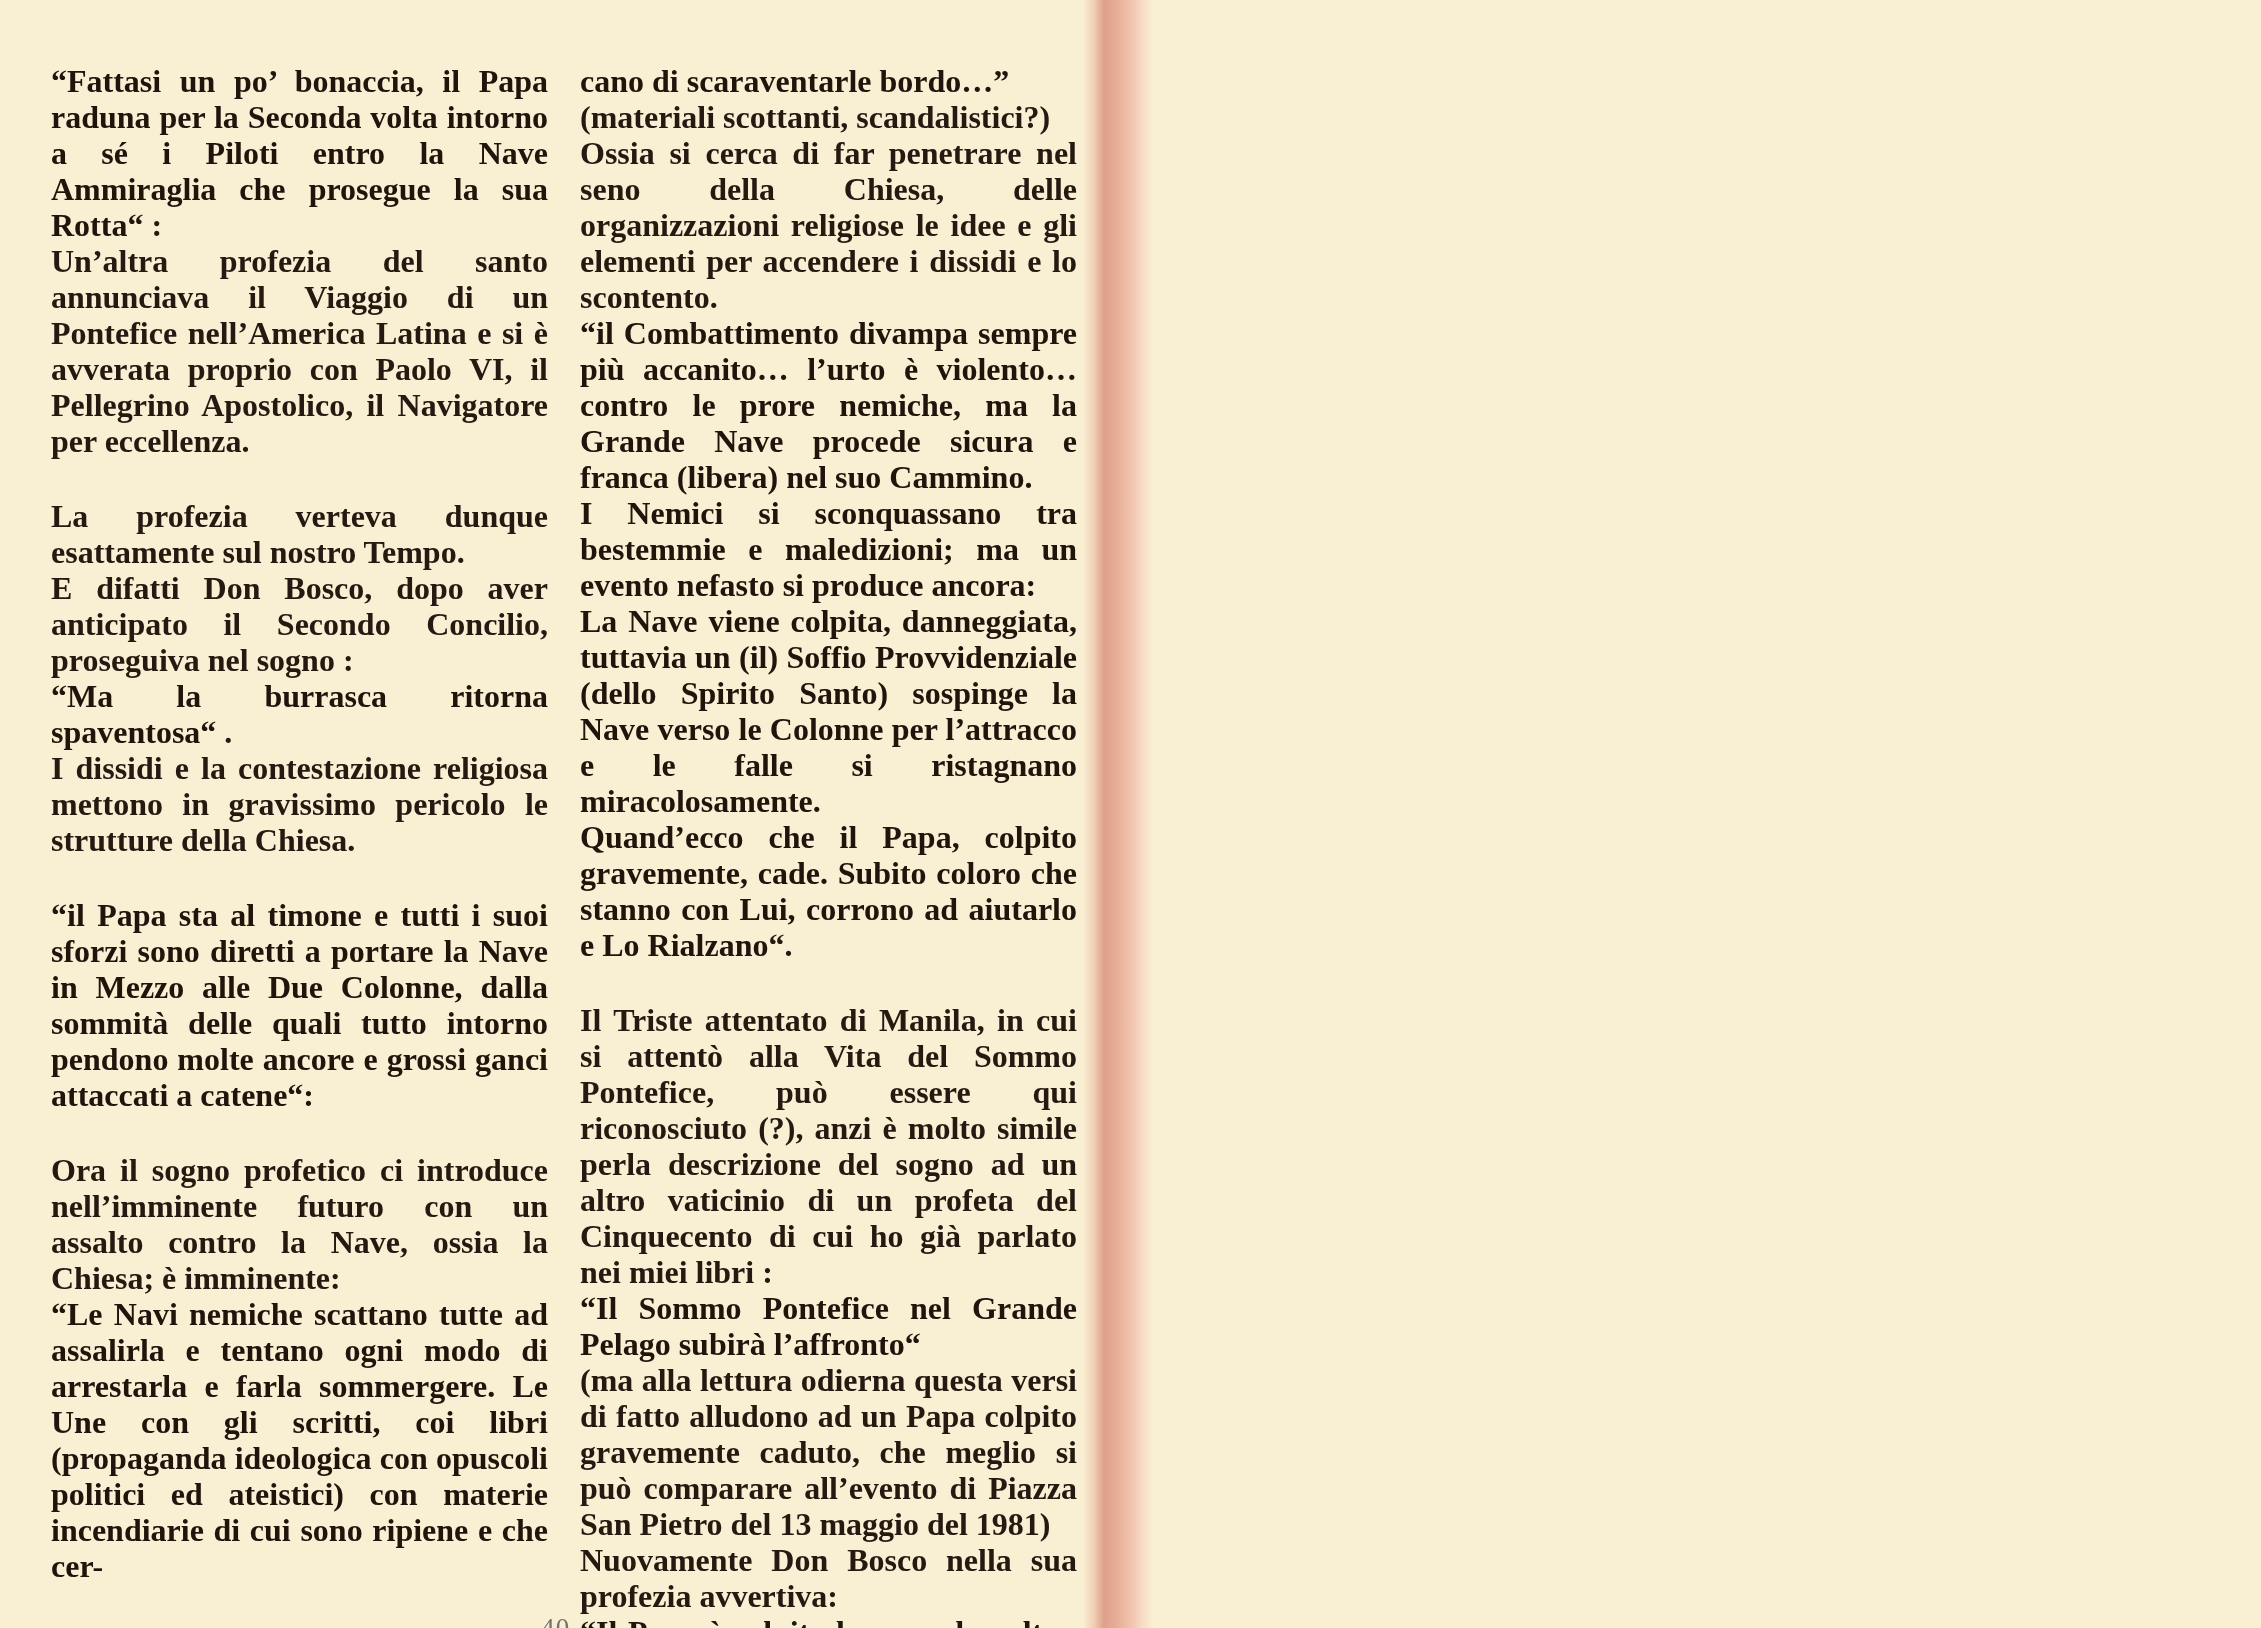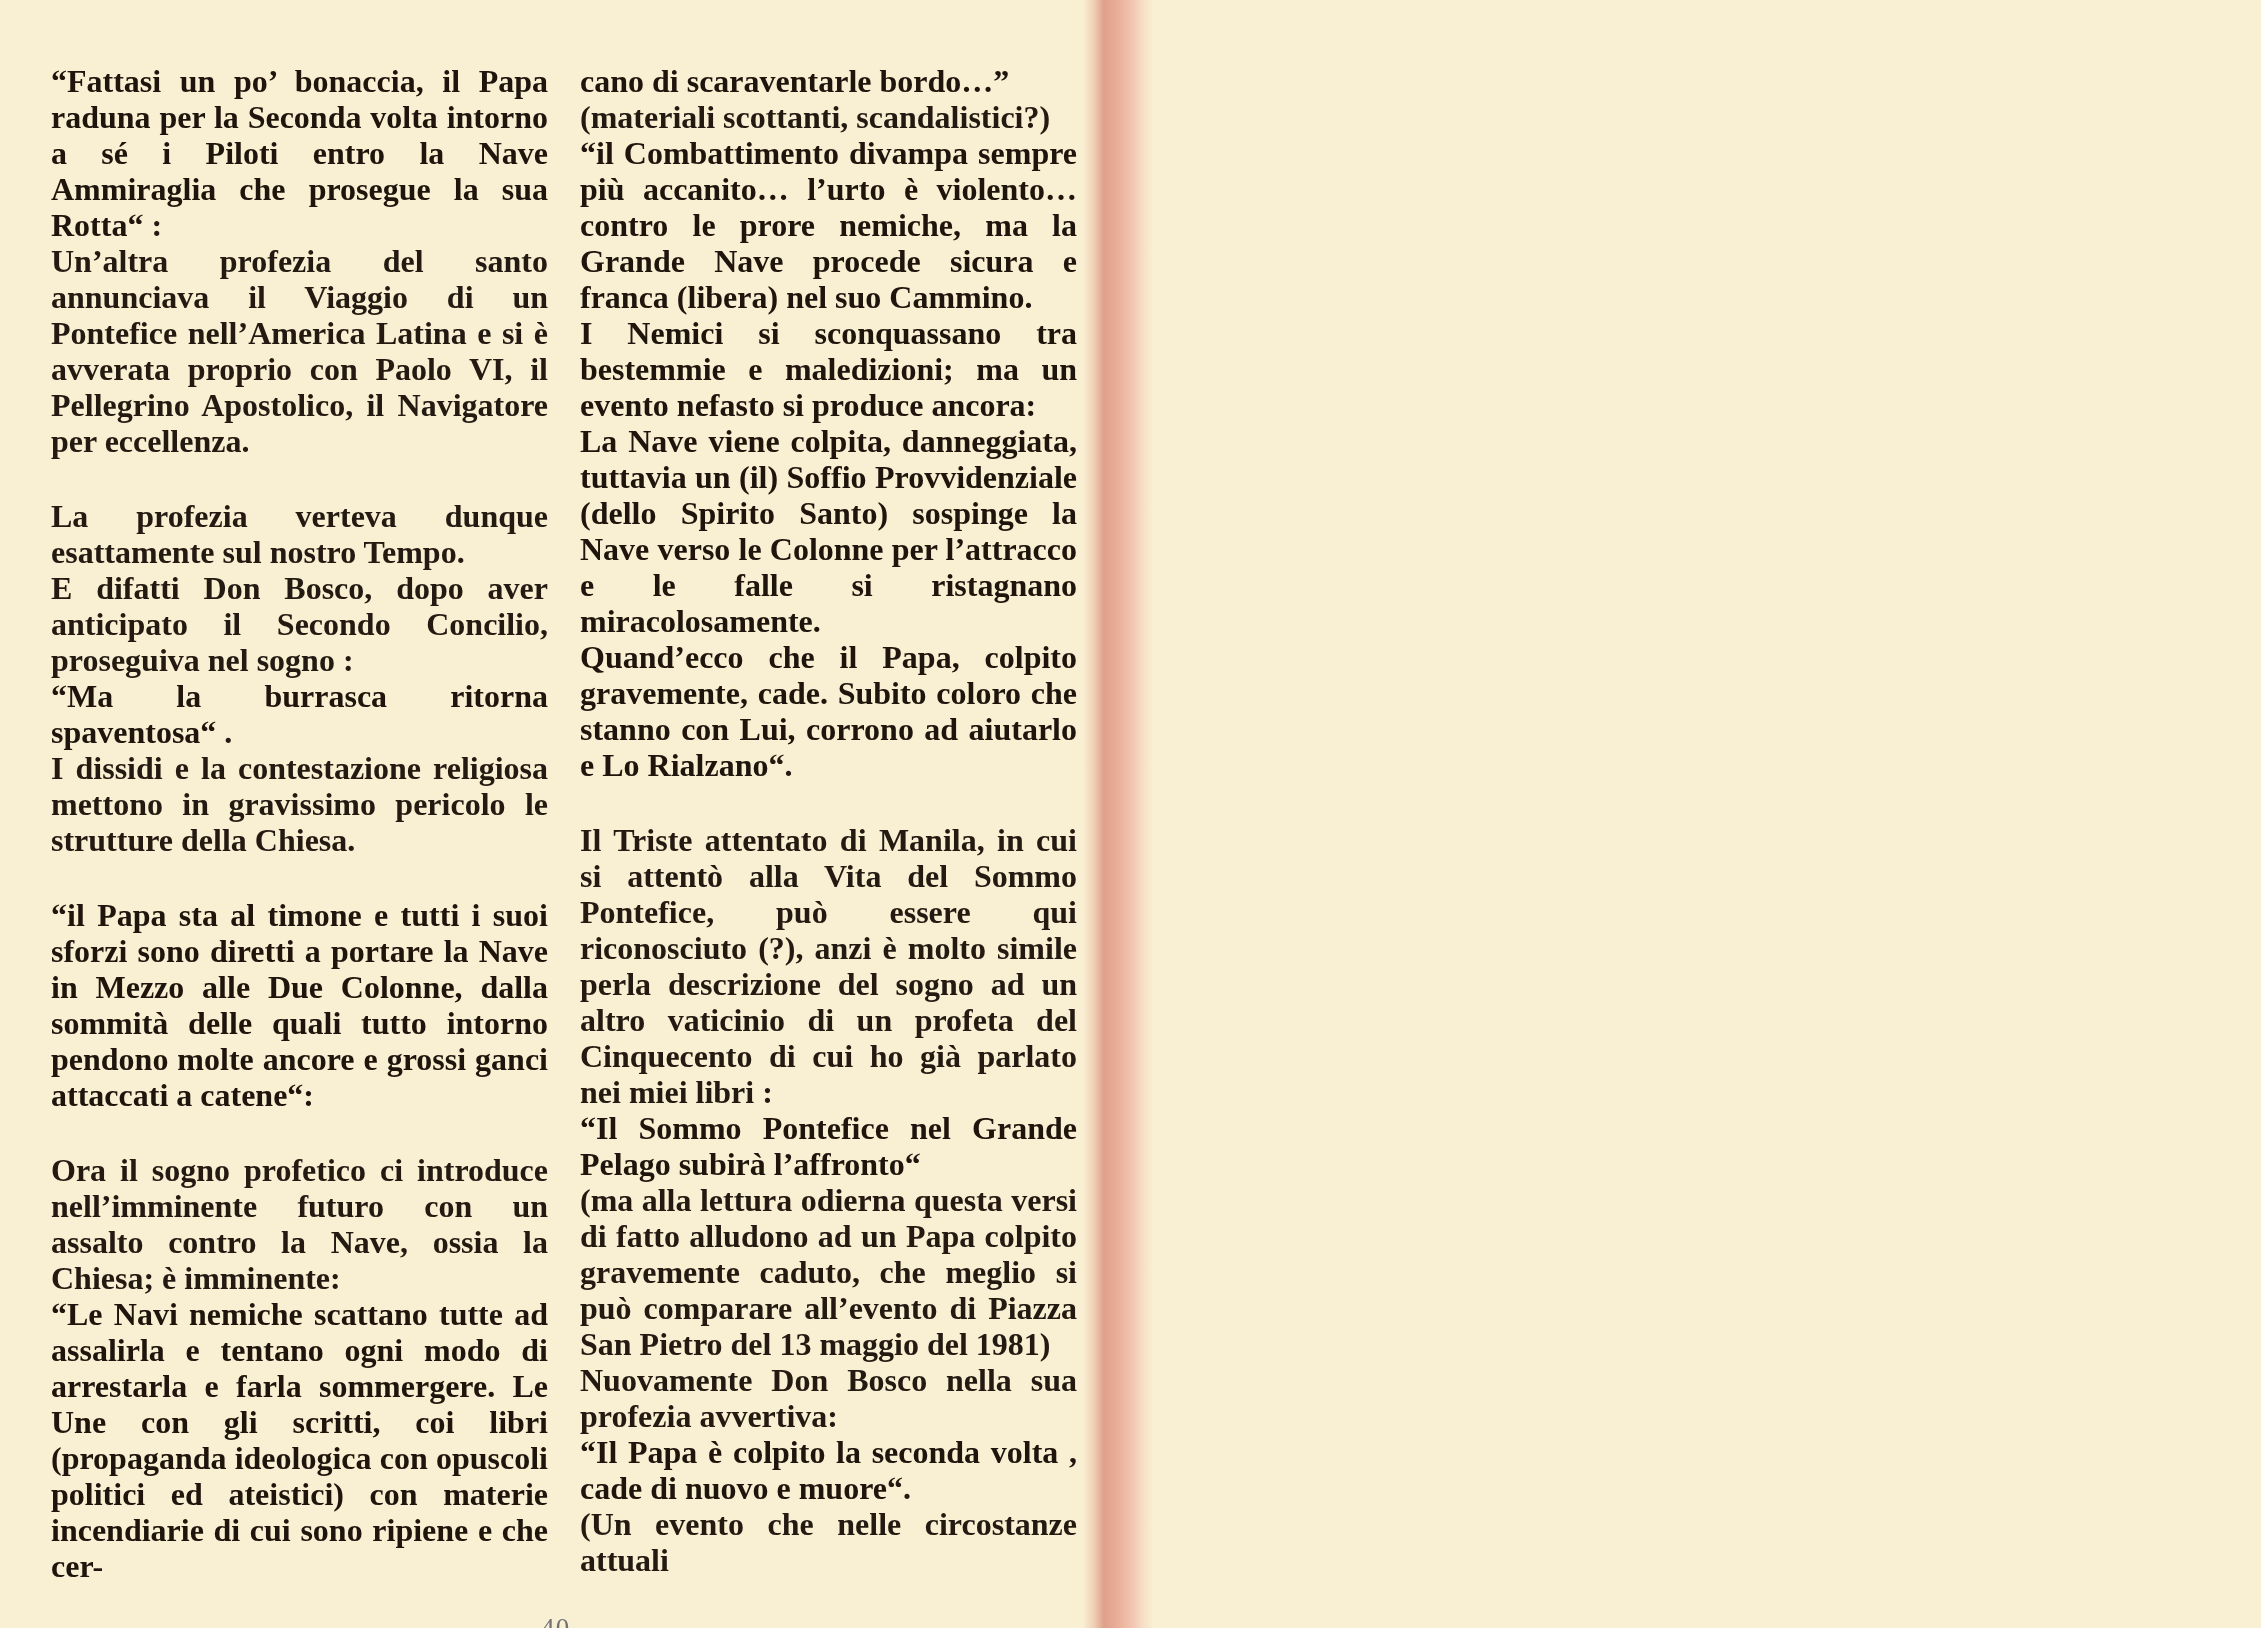--- a/index.html
+++ b/index.html
@@ -65,20 +65,21 @@
         <p class="para"><span class="run-r">E difatti Don Bosco, dopo aver anticipato il Secondo Concilio, proseguiva nel sogno :</span></p>
         <p class="para"><span class="run-b">“Ma la burrasca ritorna spaventosa“</span><span class="run-r"> .</span></p>
         <p class="para"><span class="run-r">I dissidi e la contestazione religiosa mettono in gravissimo pericolo le strutture della Chiesa.</span></p>
         <p class="para gap"><span class="run-b">“il Papa sta al timone e tutti i suoi sforzi sono diretti a portare la Nave in Mezzo alle Due Colonne, dalla sommità delle quali tutto intorno pendono molte ancore e grossi ganci attaccati a catene“:</span></p>
         <p class="para gap"><span class="run-r">Ora il sogno profetico ci introduce nell’imminente futuro con un assalto contro la Nave, ossia la Chiesa; è imminente:</span></p>
         <p class="para"><span class="run-b">“Le Navi nemiche scattano tutte ad assalirla e tentano ogni modo di arrestarla e farla sommergere. Le Une con gli scritti, coi libri (propaganda ideologica con opuscoli politici ed ateistici) con materie incendiarie di cui sono ripiene e che cer-</span></p>
       </div>
     <div class="col col-2">
         <p class="para"><span class="run-b">cano di scaraventarle bordo…”</span></p>
         <p class="para"><span class="run-r">(materiali scottanti, scandalistici?)</span></p>
+        <p class="para"><span class="run-r">Ossia si cerca di far penetrare nel seno della Chiesa, delle organizzazioni religiose le idee e gli elementi per accendere i dissidi e lo scontento.</span></p>
         <p class="para"><span class="run-b">“il Combattimento divampa sempre più accanito… l’urto è violento… contro le prore nemiche, ma la Grande Nave procede sicura e franca (libera) nel suo Cammino.</span></p>
         <p class="para"><span class="run-b">I Nemici si sconquassano tra bestemmie e maledizioni; ma un evento nefasto si produce ancora:</span></p>
         <p class="para"><span class="run-b">La Nave viene colpita, danneggiata, tuttavia un (il) Soffio Provvidenziale (dello Spirito Santo) sospinge la Nave verso le Colonne per l’attracco e le falle si ristagnano miracolosamente.</span></p>
         <p class="para"><span class="run-b">Quand’ecco che il Papa, colpito gravemente, cade. Subito coloro che stanno con Lui, corrono ad aiutarlo e Lo Rialzano</span><span class="run-r">“.</span></p>
         <p class="para gap"><span class="run-r">Il Triste attentato di Manila, in cui si attentò alla Vita del Sommo Pontefice, può essere qui riconosciuto (?), anzi è molto simile perla descrizione del sogno ad un altro vaticinio di un profeta del Cinquecento di cui ho già parlato nei miei libri :</span></p>
         <p class="para"><span class="run-b">“Il Sommo Pontefice nel Grande Pelago subirà l’affronto“</span></p>
         <p class="para"><span class="run-r">(ma  alla lettura odierna questa versi di fatto alludono ad un Papa colpito gravemente caduto, che meglio si può comparare all’evento di Piazza San Pietro del 13 maggio del 1981)</span></p>
         <p class="para"><span class="run-r">Nuovamente Don Bosco nella sua profezia avvertiva:</span></p>
         <p class="para"><span class="run-b">“Il Papa è colpito la seconda volta , cade di nuovo e muore</span><span class="run-r">“.</span></p>
         <p class="para"><span class="run-r">(Un evento che nelle circostanze attuali</span></p>

